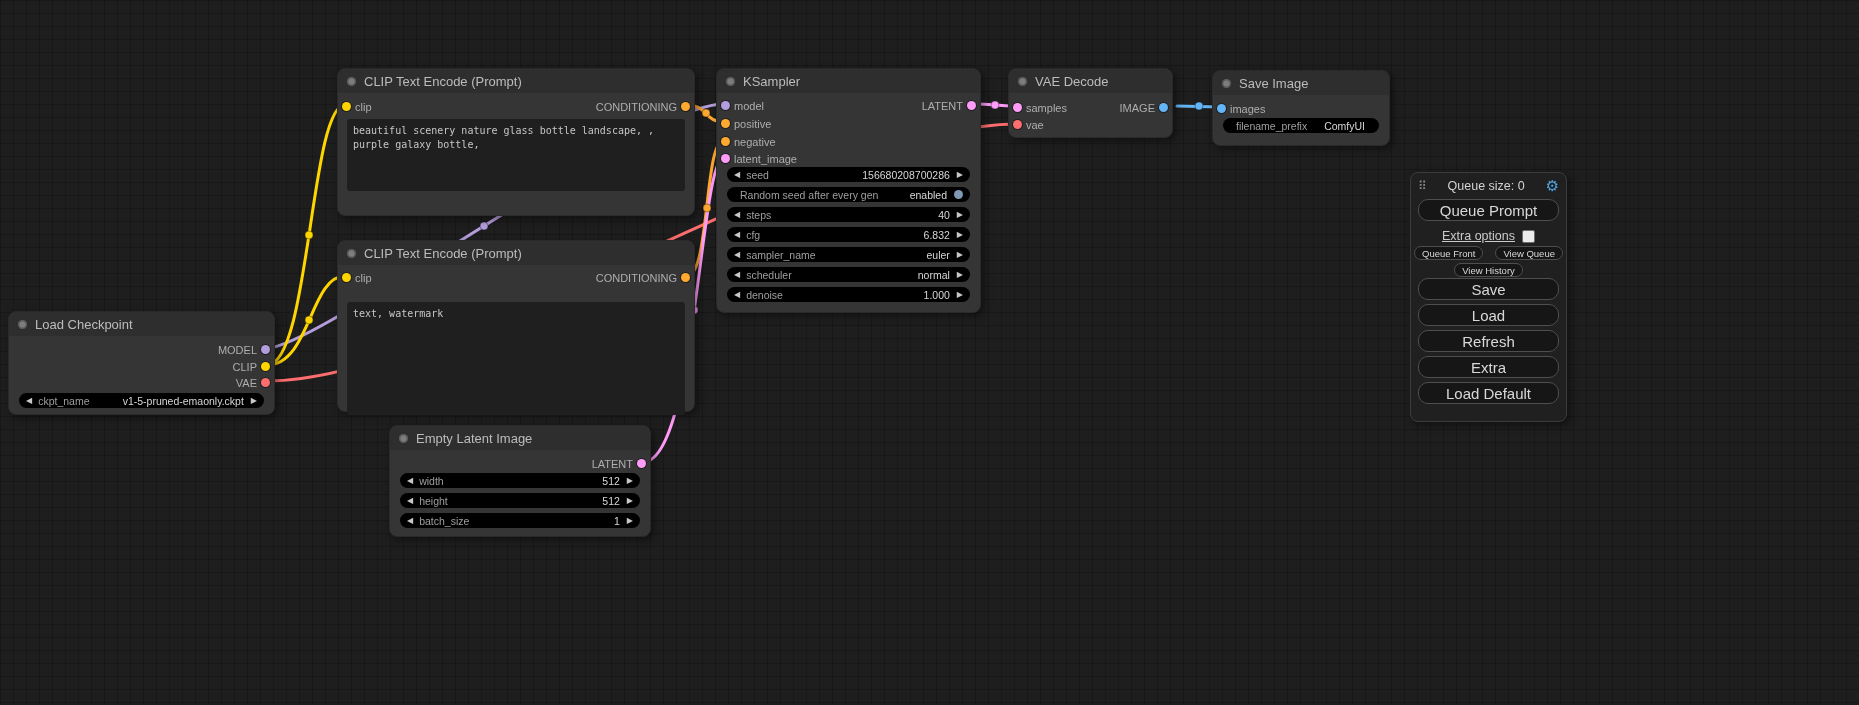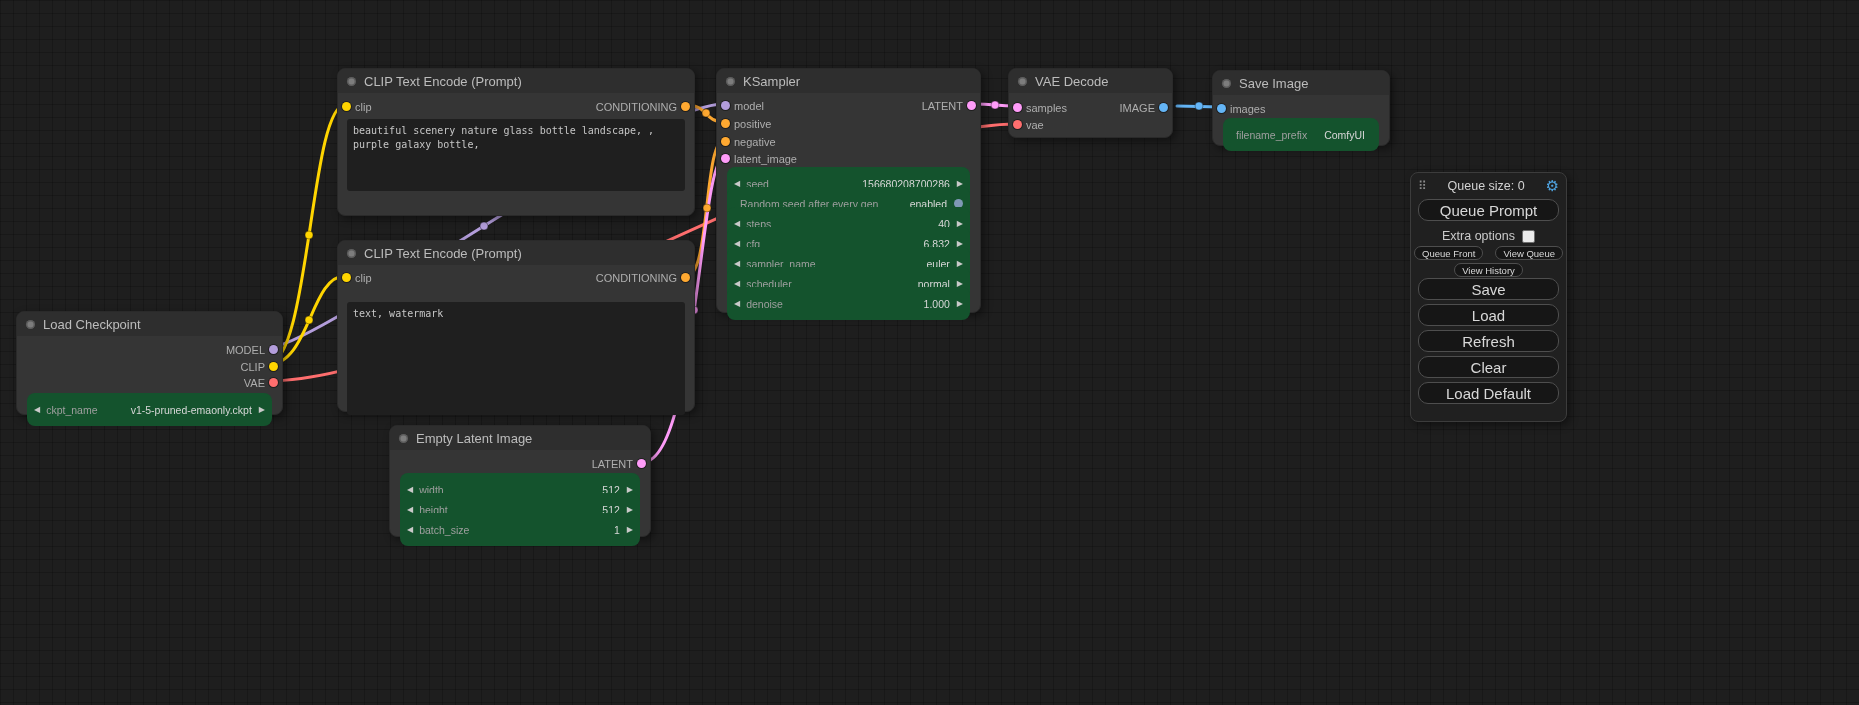--- a/index.html
+++ b/index.html
@@ -22,21 +22,21 @@
   .tdot{flex:0 0 auto;width:9px;height:9px;border-radius:50%;background:#7d7d7d;
         box-shadow:inset 0 0 0 1.5px rgba(0,0,0,.25);}
   .slot{position:absolute;left:0;right:0;height:17px;display:flex;align-items:center;
         font-size:11px;color:#aeaeae;}
   .slot.in{padding-left:17px;}
   .slot.out{justify-content:flex-end;padding-right:17px;padding-left:16px;}
   .pdot{position:absolute;top:50%;margin-top:-4.5px;width:9px;height:9px;border-radius:50%;
         background:var(--c,#888);box-shadow:0 0 0 1px rgba(0,0,0,.4);}
   .in .pdot{left:4px;}
   .out .pdot{right:4px;}
-  .widget{position:absolute;left:10px;right:10px;height:33px;background:#14532d;border-radius:8px;
+  .widget{position:absolute;left:10px;right:10px;height:15px;background:#000000;border-radius:8px;
         display:flex;align-items:center;padding:0 7px;box-sizing:border-box;font-size:10.5px;
         color:#9f9f9f;white-space:nowrap;cursor:pointer;}
   .warr{flex:0 0 auto;font-size:8px;color:#c9c9c9;line-height:1;}
   .wlabel{margin:0 6px;flex:0 0 auto;}
   .wvalue{flex:1 1 auto;text-align:right;margin:0 7px;color:#d7d7d7;overflow:hidden;}
   .toggle{flex:0 0 auto;width:9px;height:9px;border-radius:50%;background:var(--c,#7f98b5);}
   .prompt{position:absolute;left:9px;right:9px;background:#1f1f1f;border-radius:3px;padding:5px 6px;
         box-sizing:border-box;color:#c6c6c6;font-family:"DejaVu Sans Mono",monospace;font-size:10px;
         line-height:1.4;white-space:pre-wrap;overflow:hidden;cursor:text;}
 
@@ -46,21 +46,21 @@
   .menu-header{display:flex;align-items:center;padding:5px 7px 2px;}
   .drag{color:#8a8a8a;font-size:12px;cursor:grab;}
   .qsize{flex:1;text-align:center;font-size:12.5px;color:#d2d2d2;}
   .gear{color:var(--c,#4fa3e0);font-size:15px;line-height:1;cursor:pointer;}
   .btn{display:block;background:#161616;border:1px solid #4e4e4e;border-radius:10px;color:#d8d8d8;
         font-family:inherit;cursor:pointer;}
   .btn.big{width:141px;height:22px;margin:4px auto 0;font-size:15px;line-height:19px;
         text-align:center;padding:0;}
   .btn.gap{margin-top:1px;}
   .extra{display:flex;align-items:center;justify-content:center;gap:7px;margin-top:8px;
-        font-size:12.5px;color:#cbcbcb;}
+        font-size:12.5px;color:#cbcbcb;text-decoration:underline;}
   .checkbox{width:11px;height:11px;background:#ececec;border:1px solid #6f6f6f;border-radius:2px;
         cursor:pointer;}
   .small-row{display:flex;justify-content:center;gap:12px;margin-top:3px;}
   .btn.small{font-size:9.5px;height:14px;line-height:11px;padding:0 7px;border-radius:8px;
         display:inline-block;margin:0;}
 </style>
 </head>
 <body>
 
 <div id="canvas">
@@ -78,21 +78,21 @@
     <circle cx="484" cy="226" r="4" style="--c: #B39DDB;"></circle>
     <circle cx="309" cy="235" r="4" style="--c: #FFD500;"></circle>
     <circle cx="309" cy="320" r="4" style="--c: #FFD500;"></circle>
     <circle cx="706" cy="113" r="4" style="--c: #FFA931;"></circle>
     <circle cx="707" cy="208" r="4" style="--c: #FFA931;"></circle>
     <circle cx="694" cy="310" r="4" style="--c: #FF9CF9;"></circle>
     <circle cx="995" cy="105" r="4" style="--c: #FF9CF9;"></circle>
     <circle cx="1199" cy="106" r="4" style="--c: #64B5F6;"></circle>
   </svg>
 
-  <div class="node" style="left:16px;top:311px;width:267px;height:104px">
+  <div class="node" style="left:8px;top:311px;width:267px;height:104px">
     <div class="ntitle">
       <span class="tdot"></span>
       <span>Load Checkpoint</span>
     </div>
     <div class="slot out" style="top:29px">
       <span>MODEL</span>
       <span class="pdot" style="--c: #B39DDB;"></span>
     </div>
     <div class="slot out" style="top:46px">
       <span>CLIP</span>
@@ -287,17 +287,17 @@
     <div class="small-row">
       <button class="btn small">Queue Front</button>
       <button class="btn small">View Queue</button>
     </div>
     <div class="small-row">
       <button class="btn small">View History</button>
     </div>
     <button class="btn big gap">Save</button>
     <button class="btn big">Load</button>
     <button class="btn big">Refresh</button>
-    <button class="btn big">Clear</button>
+    <button class="btn big">Extra</button>
     <button class="btn big">Load Default</button>
   </div>
 
 </div>
 
 </body></html>

